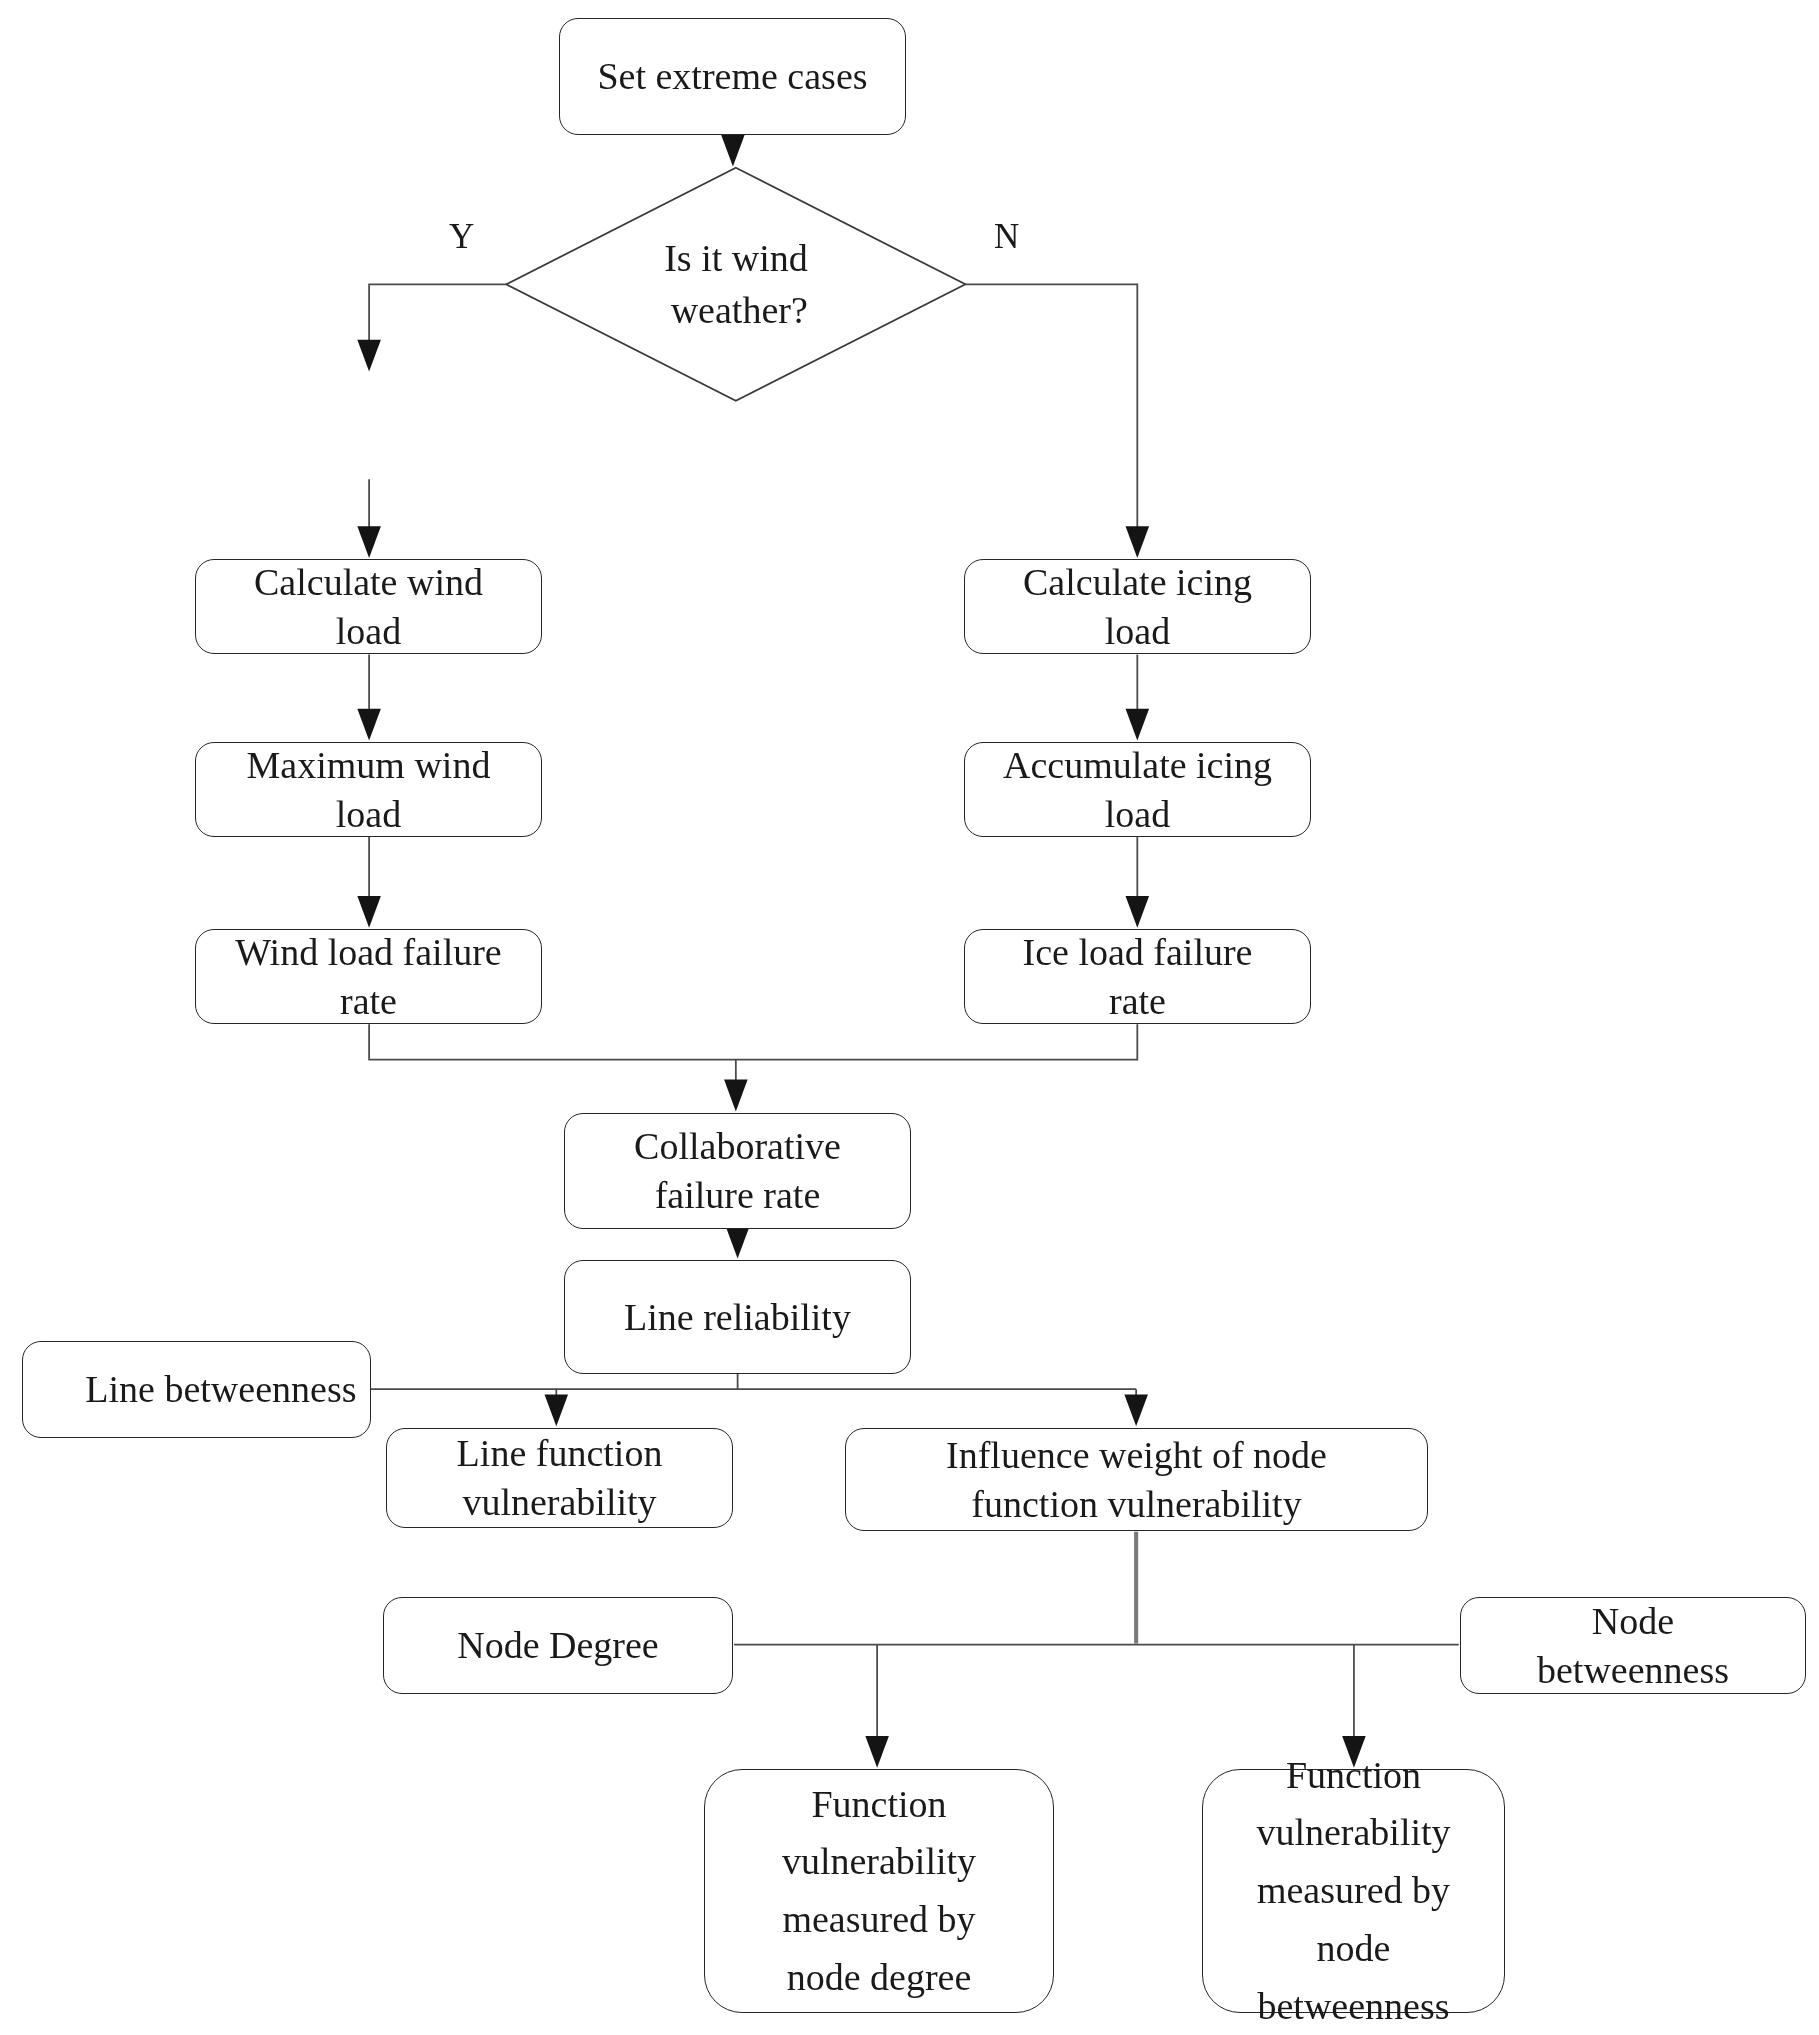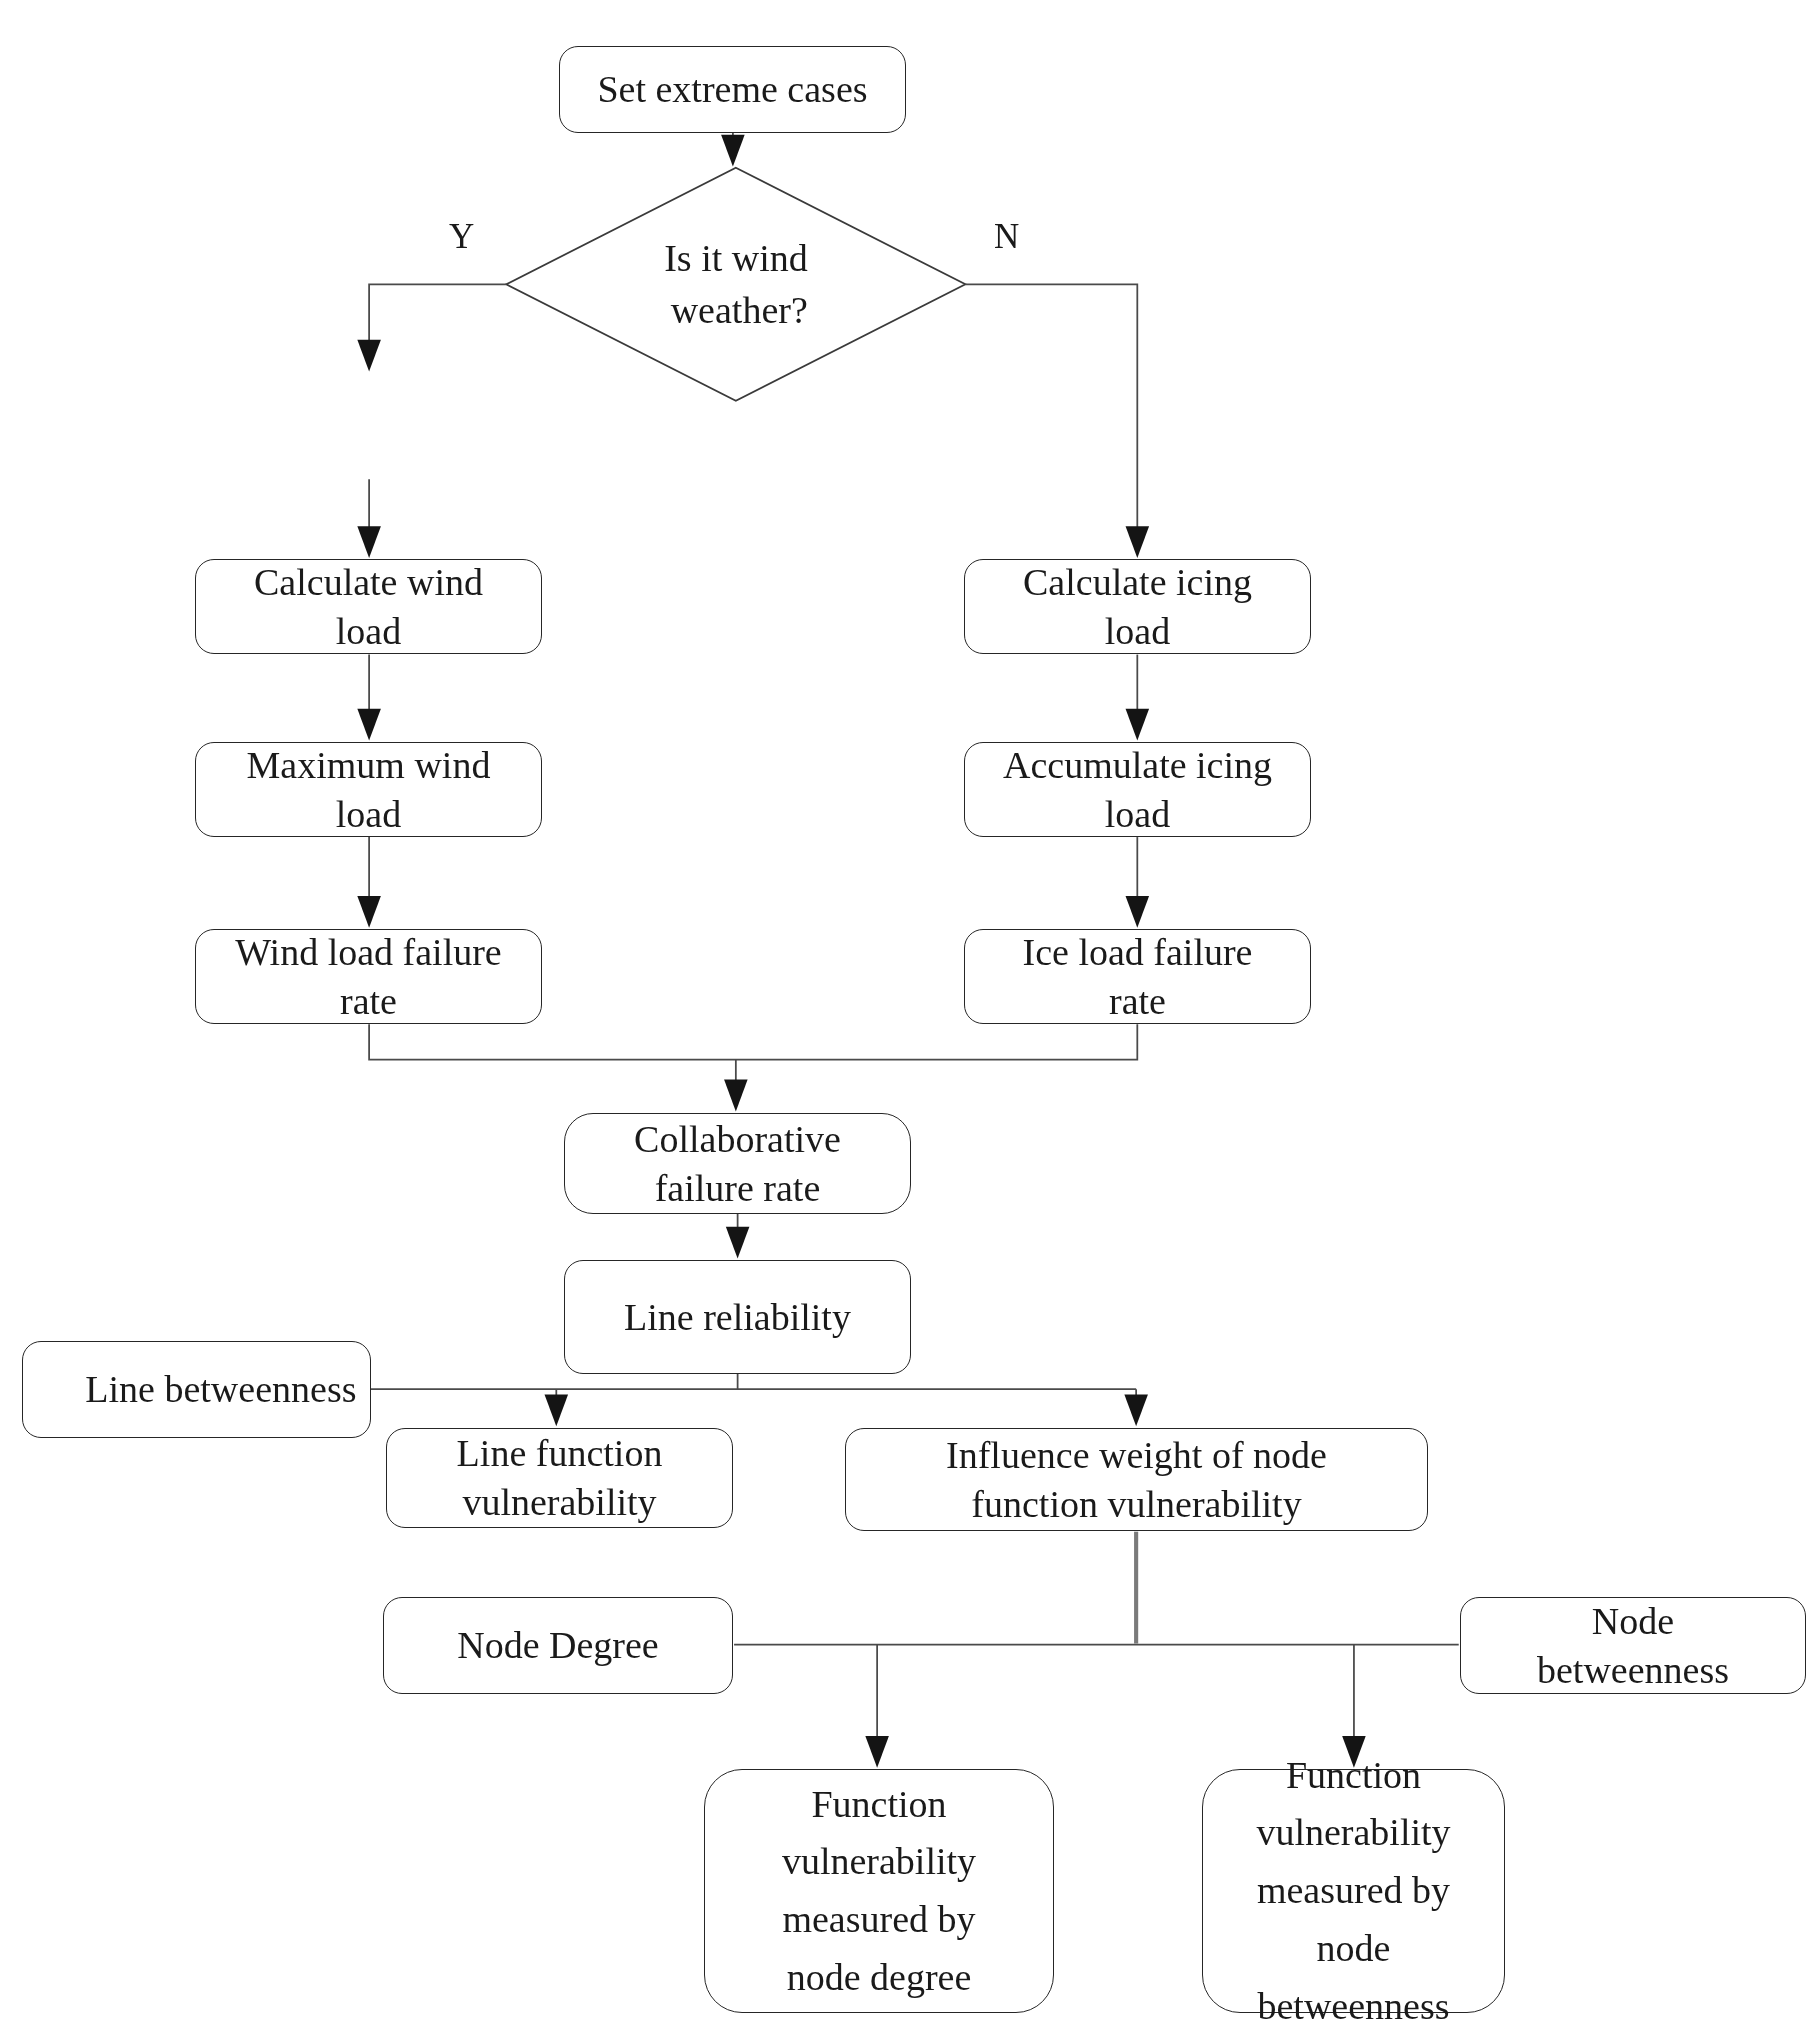--- a/index.html
+++ b/index.html
@@ -80,21 +80,21 @@
     <path class="wire thick" d="M1930,2602 L1930,2792"></path>
 
     <path class="wire" d="M1247,2794 L2478,2794"></path>
 
     <path class="wire" d="M1490,2794 L1490,2957"></path>
     <polygon class="arrowhead" points="1490,3003 1470,2949 1510,2949"></polygon>
     <path class="wire" d="M2300,2794 L2300,2957"></path>
     <polygon class="arrowhead" points="2300,3003 2280,2949 2320,2949"></polygon>
   </svg>
 
-  <div class="node" style="left:559px;top:17.7px;width:347px;height:87px;margin-top:28px;">Set extreme cases</div>
+  <div class="node" style="left:559px;top:17.7px;width:347px;height:117px;">Set extreme cases</div>
 
   <div class="diamond-text" style="left:583px;top:214px;width:306px;height:141px;">Is it wind
 weather?</div>
 
   <div class="branch-label" style="left:449px;top:219px;">Y</div>
   <div class="branch-label" style="left:994px;top:219px;">N</div>
 
 
   <div class="node" style="left:195px;top:559px;width:347px;height:95px;">Calculate wind
 load</div>
@@ -107,21 +107,21 @@
 
   <div class="node" style="left:964px;top:559px;width:347px;height:95px;">Calculate icing
 load</div>
 
   <div class="node" style="left:964px;top:742px;width:347px;height:95px;">Accumulate icing
 load</div>
 
   <div class="node" style="left:964px;top:929px;width:347px;height:95px;">Ice load failure
 rate</div>
 
-  <div class="node" style="left:564px;top:1113px;width:347px;height:101px;border-radius:29px;">Collaborative
+  <div class="node" style="left:564px;top:1113px;width:347px;height:116px;">Collaborative
 failure rate</div>
 
   <div class="node" style="left:564px;top:1260px;width:347px;height:114px;">Line reliability</div>
 
   <div class="node" style="left:22.4px;top:1341px;width:349px;height:97px;padding-left:48px;">Line betweenness</div>
 
   <div class="node" style="left:386px;top:1428px;width:347px;height:100px;font-family:Liberation Serif, serif;">Line function
 vulnerability</div>
 
   <div class="node" style="left:845px;top:1428px;width:583px;height:103px;">Influence weight of node

